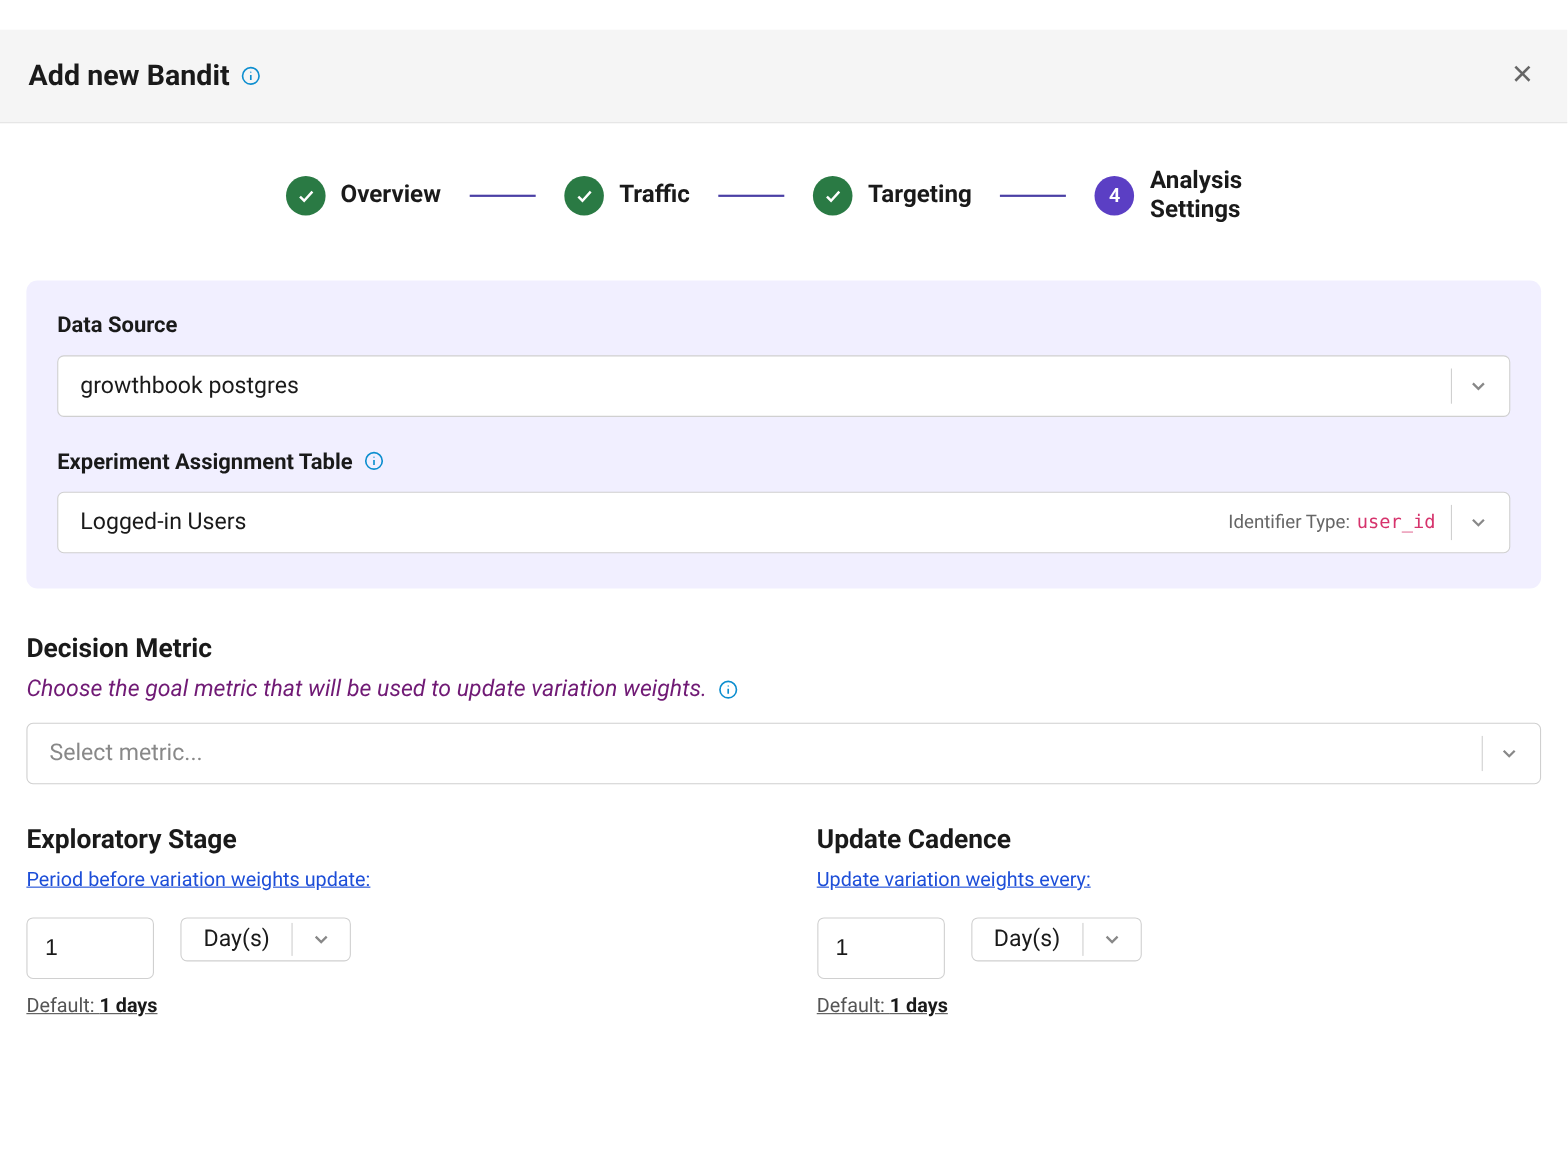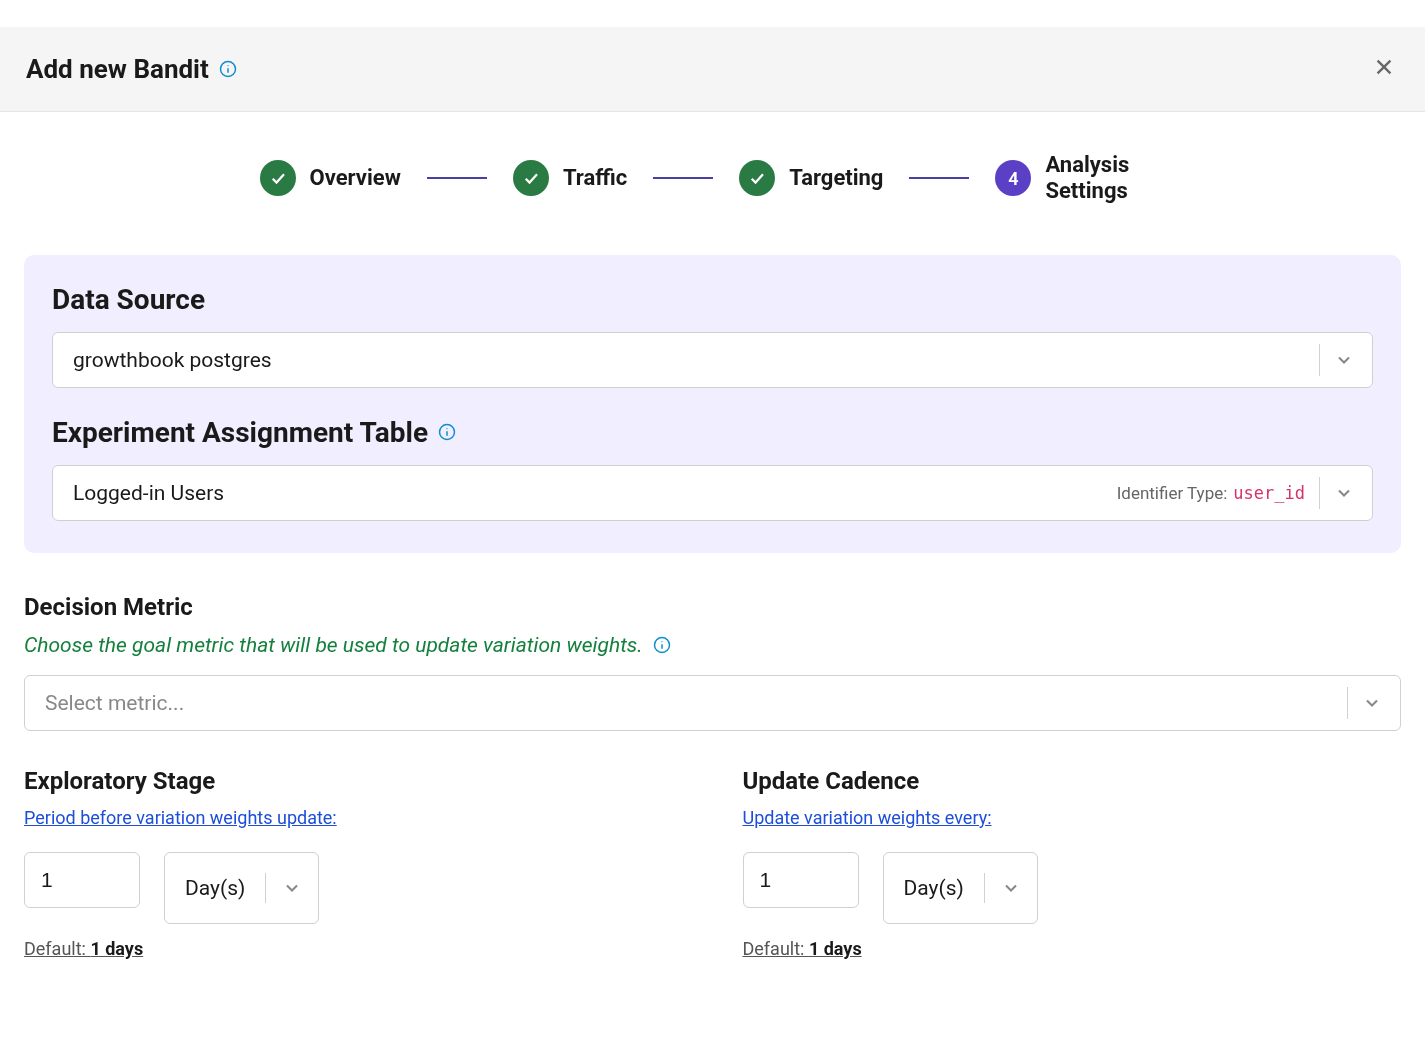--- a/index.html
+++ b/index.html
@@ -83,21 +83,21 @@
   .check-svg { width: 18px; height: 18px; stroke: #fff; stroke-width: 3; fill: none; }
 
   .content { padding: 0 24px; }
   .panel {
     background: #f1efff;
     border-radius: 10px;
     padding: 28px 28px 32px;
     margin-bottom: 40px;
   }
   .field-label {
-    font-size: 28px;
+    font-size: 20px;
     font-weight: 700;
     color: #1a1a1a;
     margin-bottom: 16px;
     display: flex;
     align-items: center;
     gap: 10px;
   }
   .select-box {
     background: #fff;
     border: 1px solid #d0d0d0;
@@ -145,21 +145,21 @@
   .panel .field-group + .field-group { margin-top: 28px; }
 
   .section-title {
     font-size: 24px;
     font-weight: 700;
     margin-bottom: 12px;
   }
   .section-desc {
     font-size: 21px;
     font-style: italic;
-    color: #15803d;
+    color: #701a75;
     margin-bottom: 18px;
     display: flex;
     align-items: center;
     gap: 10px;
   }
 
   .two-col {
     display: flex;
     gap: 60px;
     margin-top: 36px;
@@ -180,21 +180,21 @@
     width: 116px;
     height: 56px;
     border: 1px solid #d0d0d0;
     border-radius: 6px;
     padding: 0 16px;
     font-size: 21px;
     color: #1a1a1a;
     outline: none;
   }
   .unit-select {
-    height: 72px;
+    height: 40px;
     border: 1px solid #d0d0d0;
     border-radius: 6px;
     display: flex;
     align-items: center;
     background: #fff;
     cursor: pointer;
   }
   .unit-select .unit-label {
     padding: 0 20px;
     font-size: 21px;

